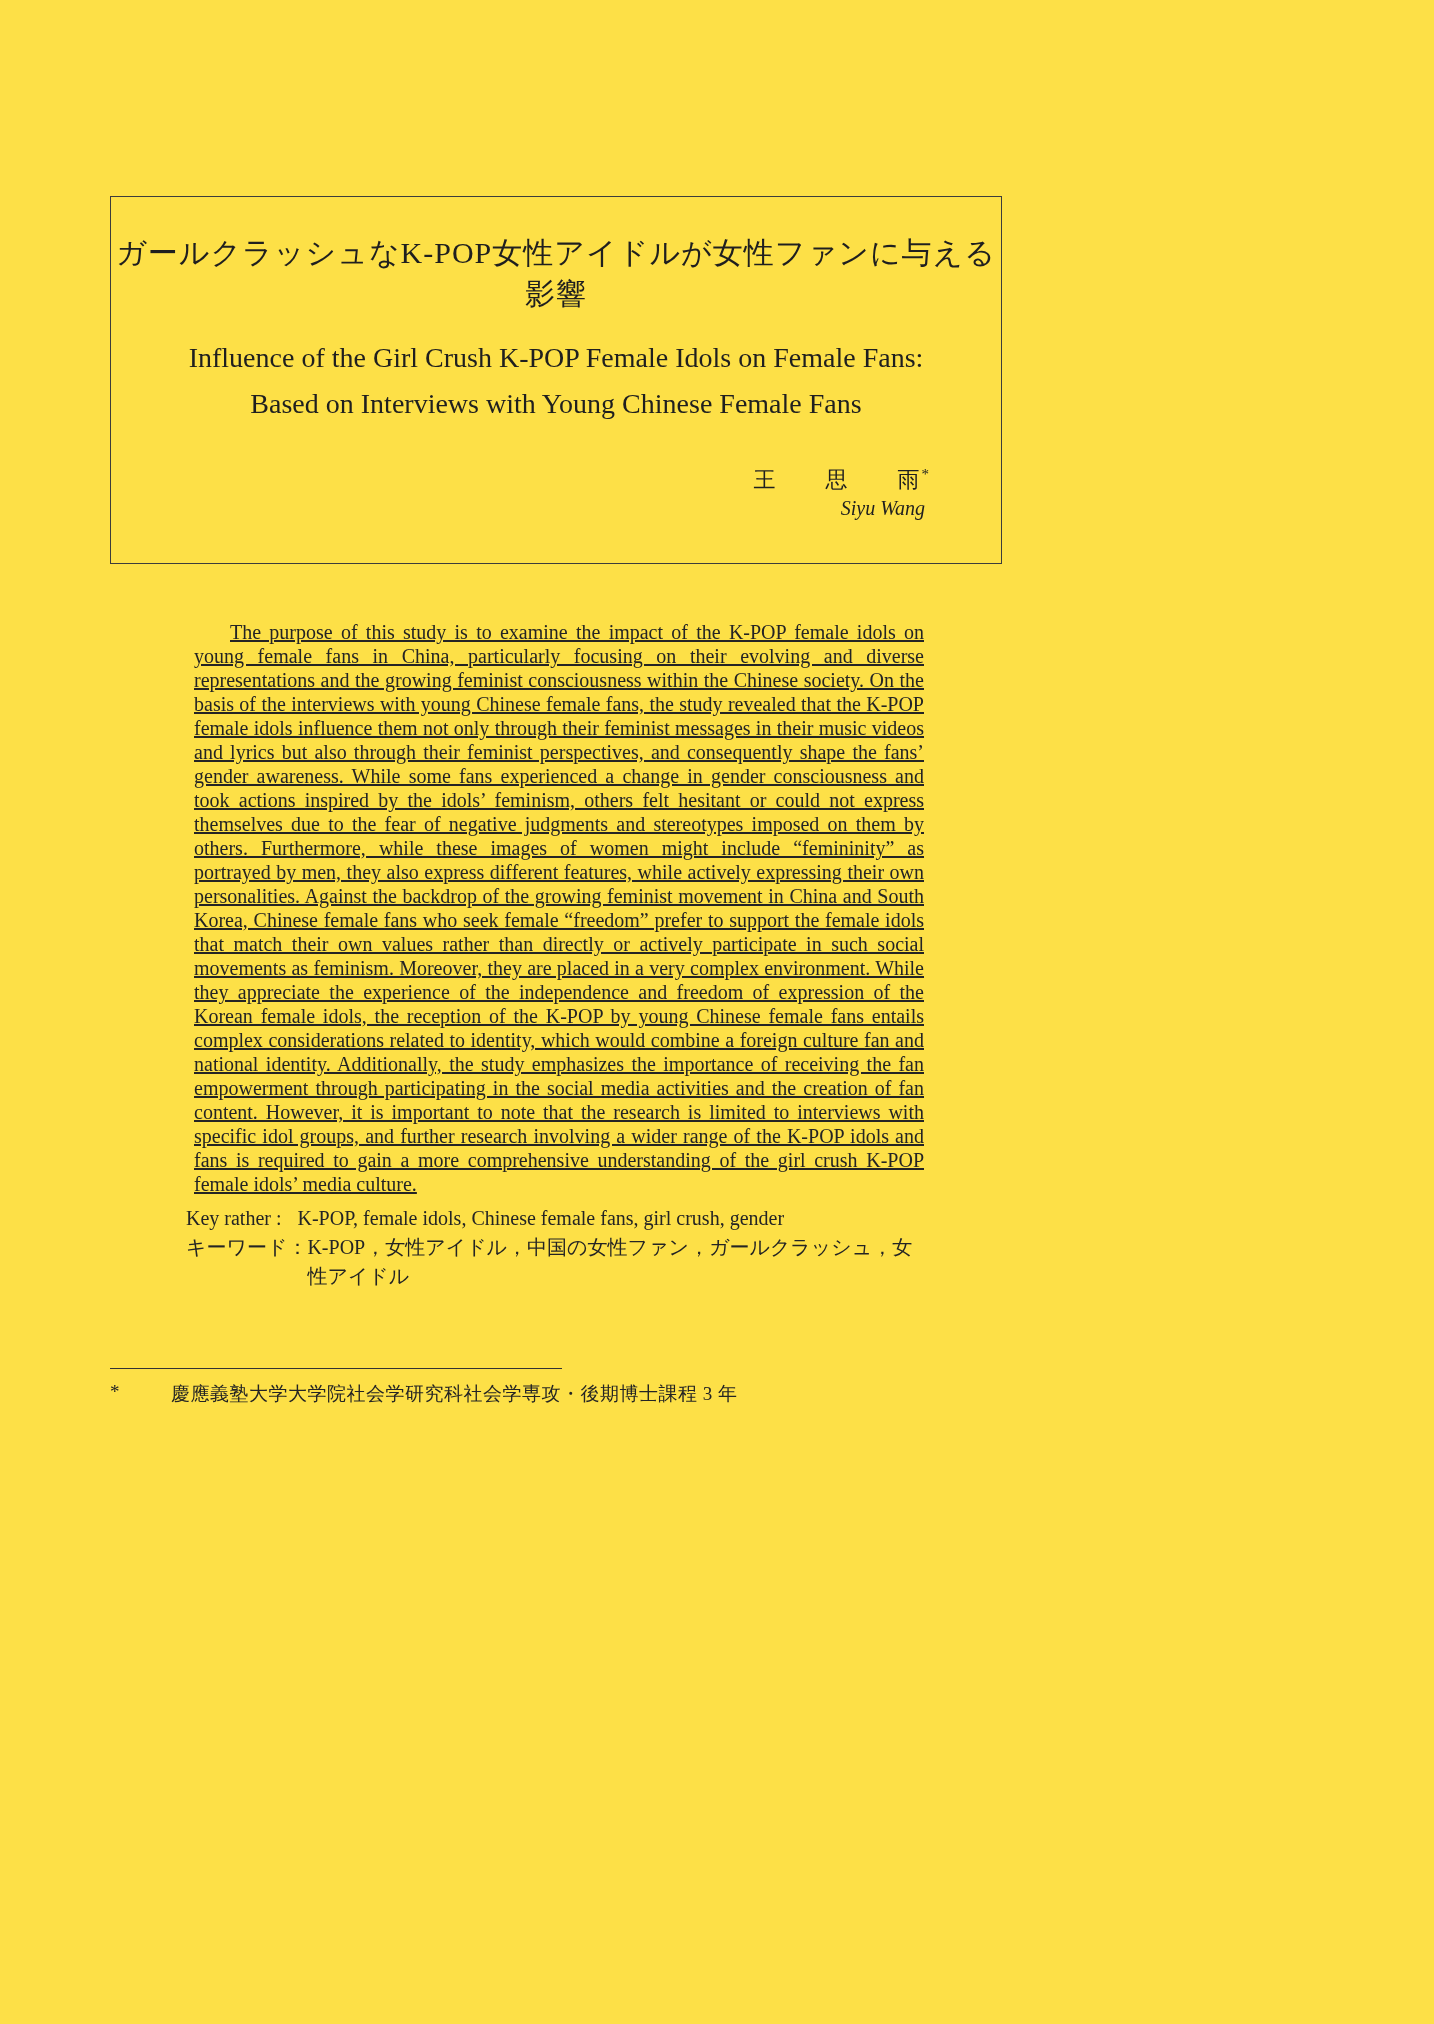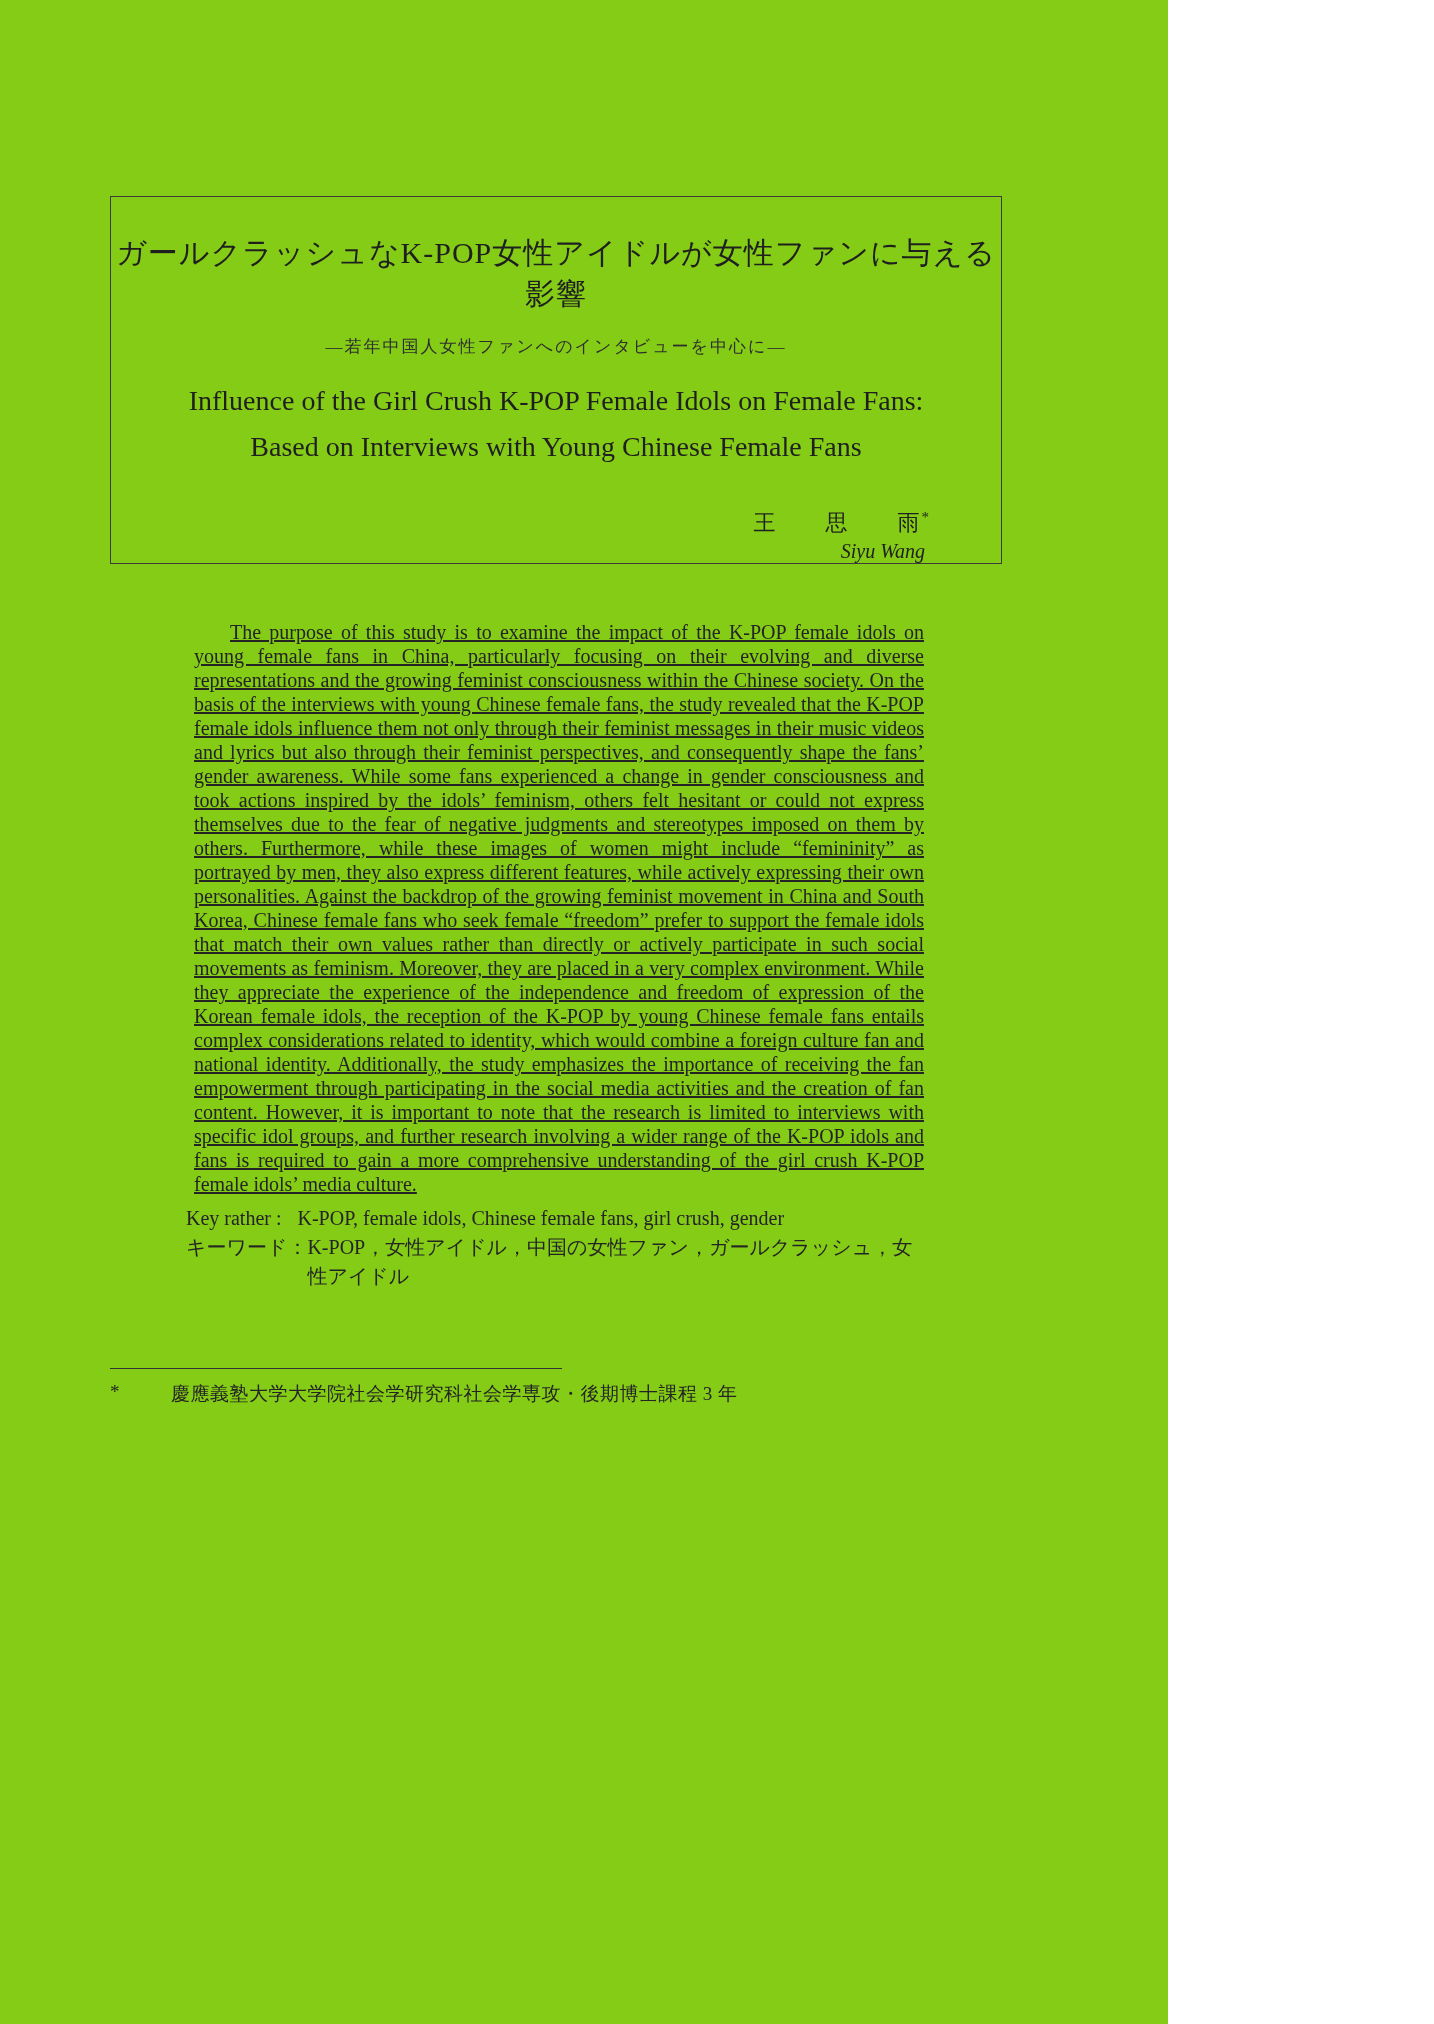--- a/index.html
+++ b/index.html
@@ -2,23 +2,23 @@
 <html><head>
 <meta charset="utf-8">
 <style>
   html, body {
     margin: 0;
     padding: 0;
     background: #ffffff;
   }
   .page {
     position: relative;
-    width: 1168px;
+    width: 1434px;
     height: 2024px;
-    background: #84cc16;
+    background: #fde047;
     color: #222222;
     font-family: "Liberation Serif", "DejaVu Serif", serif;
     overflow: hidden;
   }
 
   
   .title-box {
     position: absolute;
     left: 110px;
     top: 196px;
@@ -131,21 +131,20 @@
     margin-left: 19px;
   }
 </style>
 </head>
 <body>
 
 <div class="page">
 
   <div class="title-box">
     <div class="title-ja">ガールクラッシュなK-POP女性アイドルが女性ファンに与える影響</div>
-    <div class="subtitle-ja">―若年中国人女性ファンへのインタビューを中心に―</div>
     <div class="title-en">
       <div class="title-en-line">Influence of the Girl Crush K-POP Female Idols on Female Fans:</div>
       <div class="title-en-line">Based on Interviews with Young Chinese Female Fans</div>
     </div>
     <div class="author-block">
       <div class="author-ja">
         <span>王　　思　　雨</span><sup>*</sup>
       </div>
       <div class="author-en">Siyu Wang</div>
     </div>

